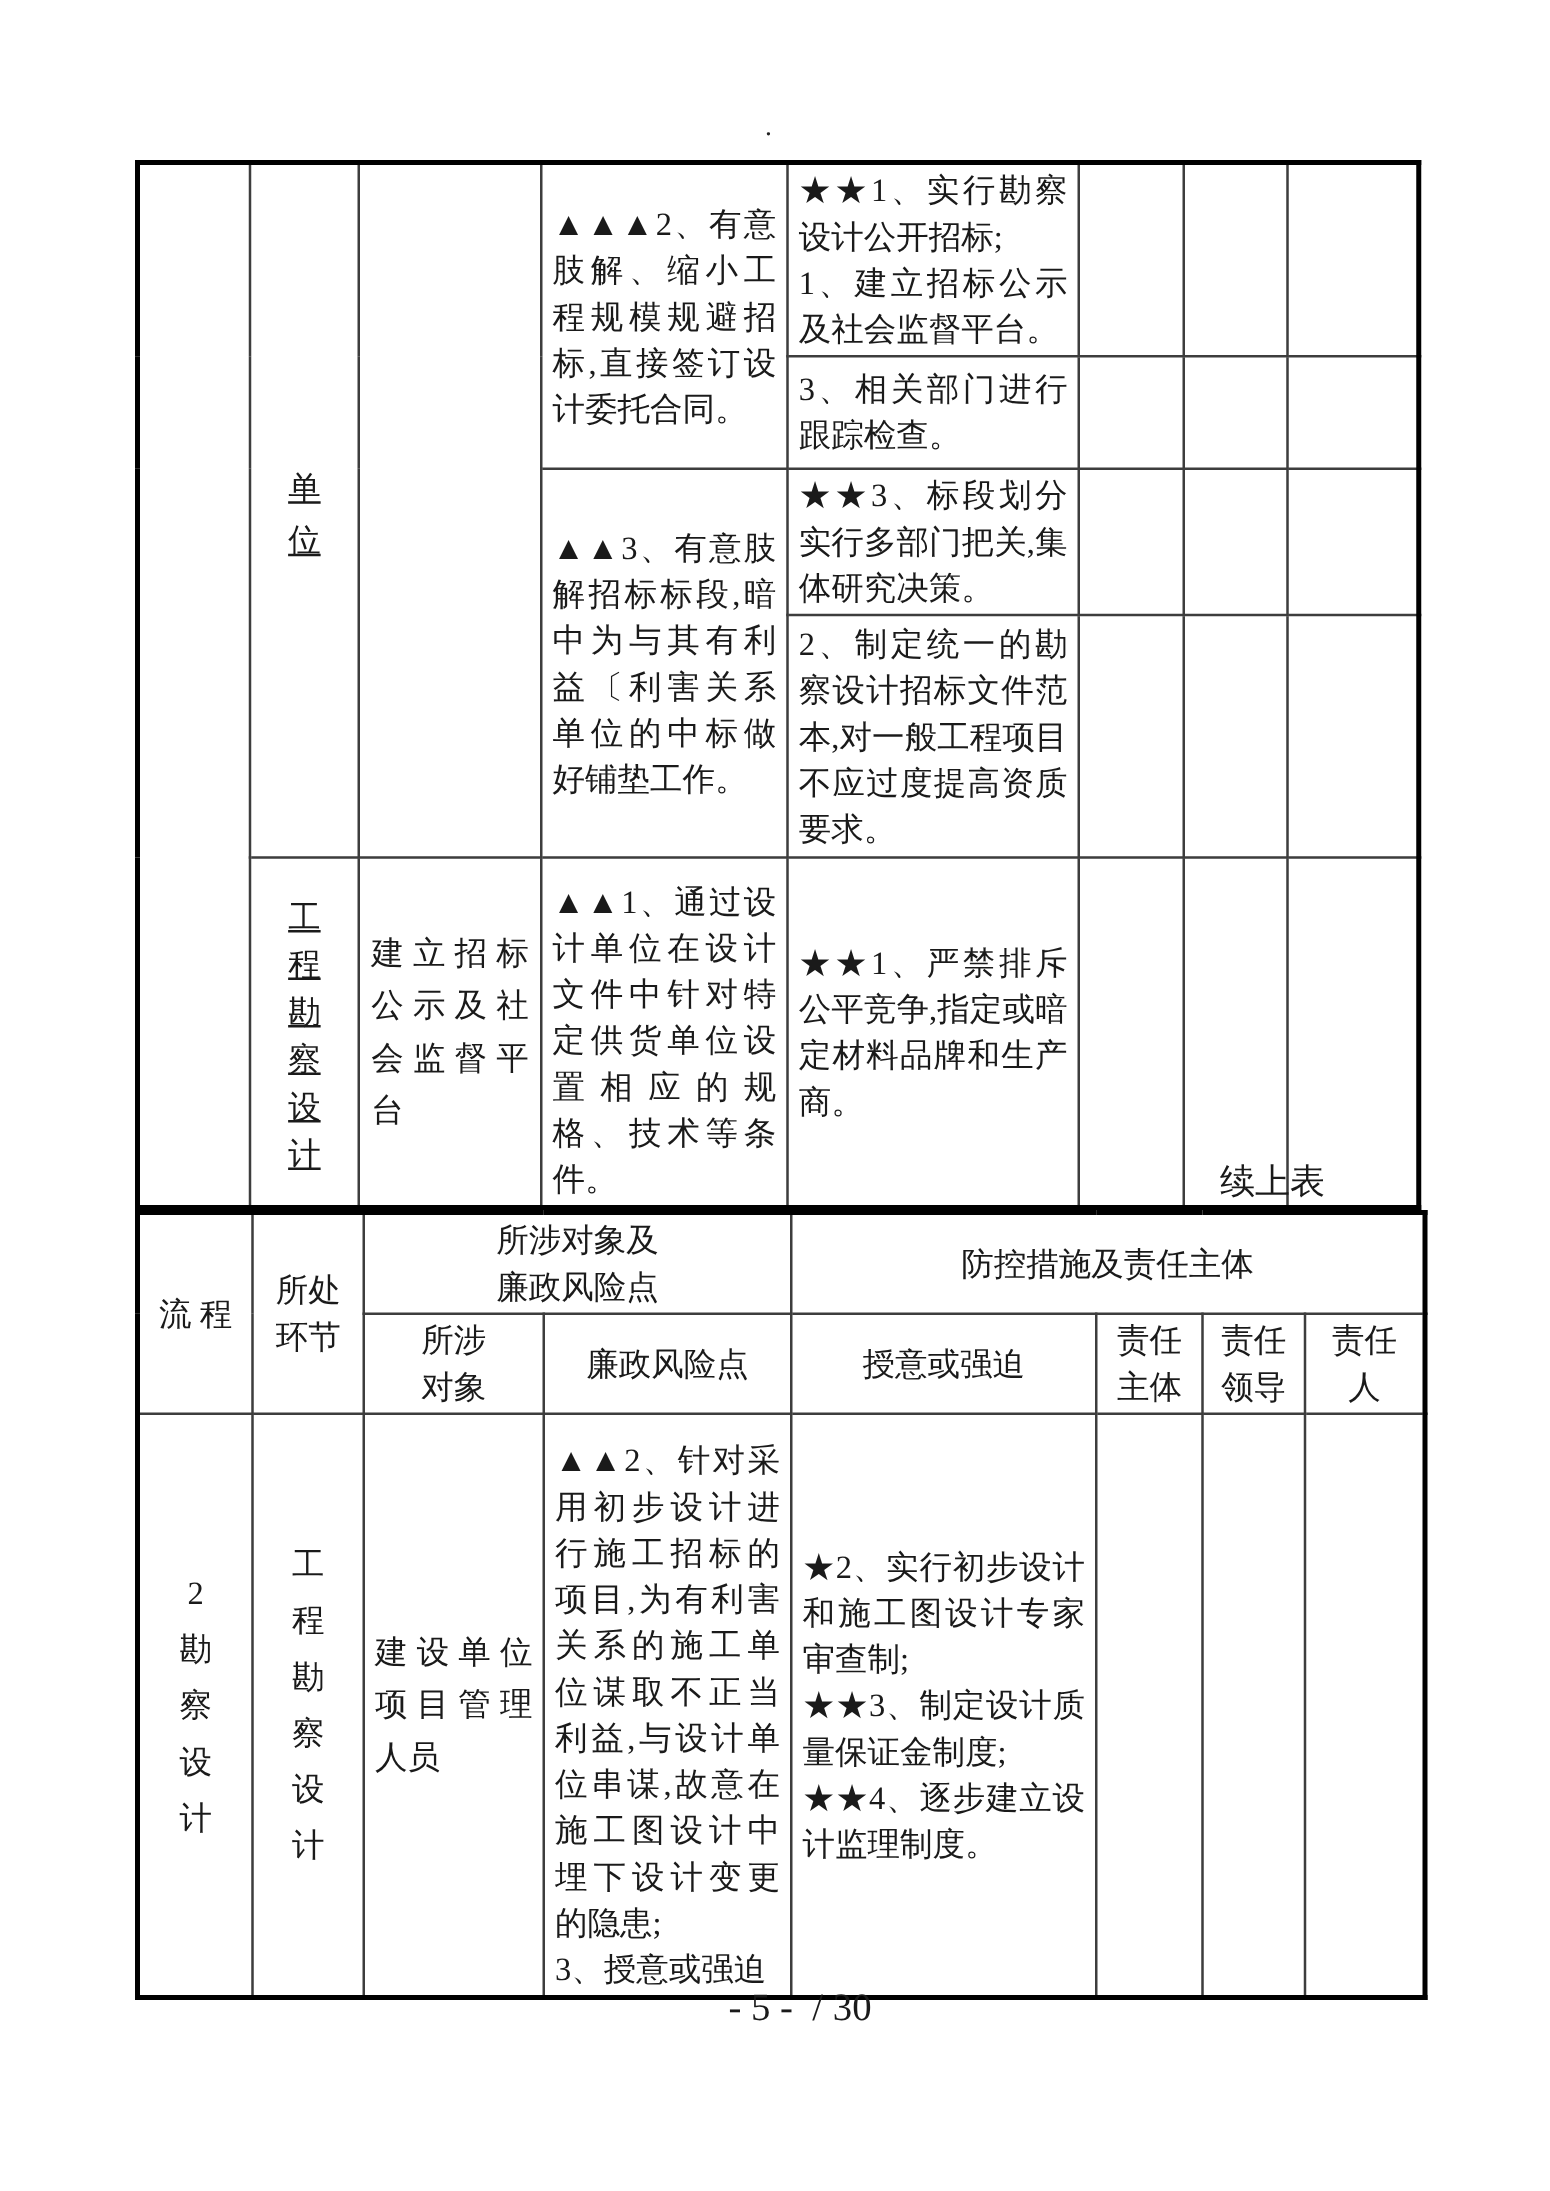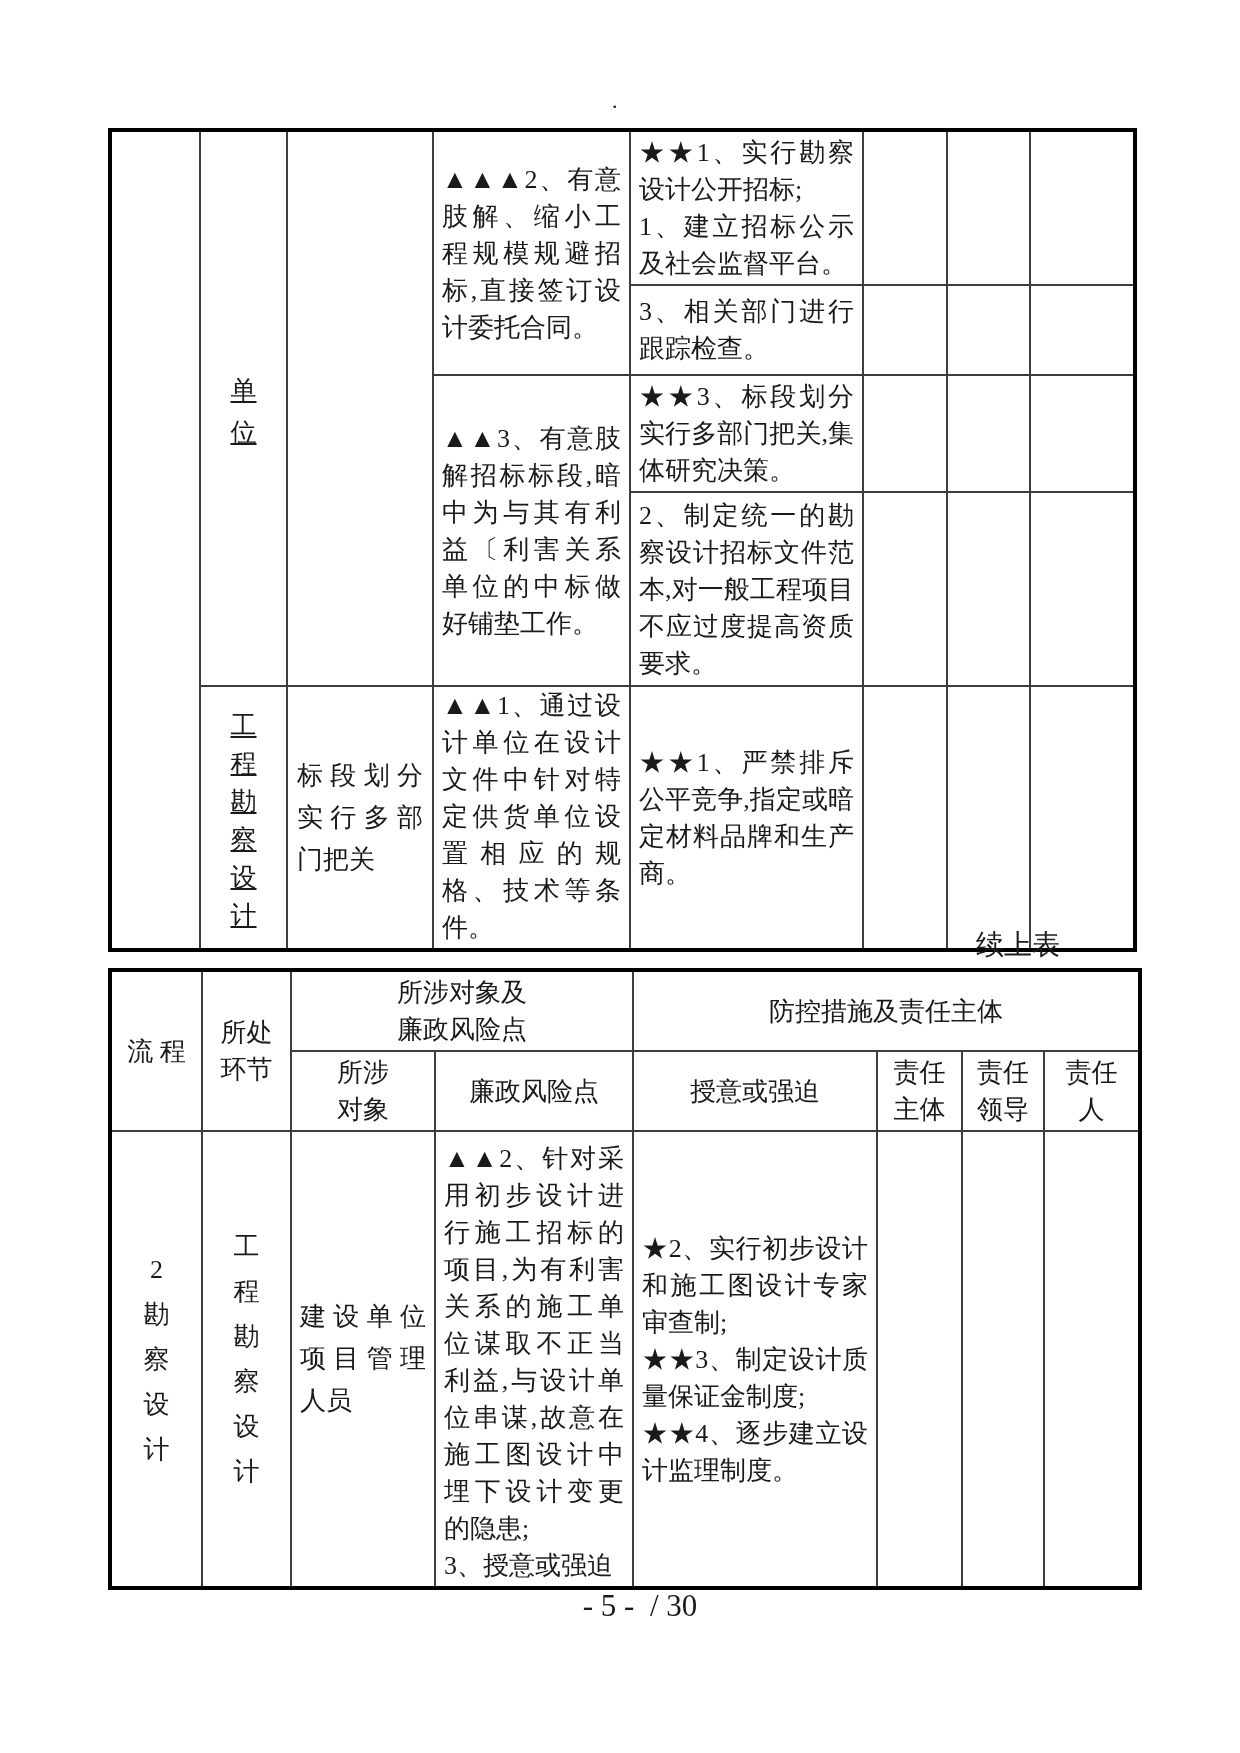--- a/index.html
+++ b/index.html
@@ -98,23 +98,23 @@
       </td>
       <td></td>
       <td></td>
       <td></td>
     </tr>
     <tr style="height:232px">
       <td class="top">
         <div class="vtext lh38 mt6">工程勘察设计</div>
       </td>
       <td>
-        <div class="obj-wrap jc lh42">标段划分实行多部门把关</div>
-      </td>
-      <td class="jc top" style="padding-top:0">
+        <div class="obj-wrap jc lh42">建立招标公示及社会监督平台</div>
+      </td>
+      <td class="jc top" style="padding-top:16px">
         <p>▲▲1、通过设计单位在设计文件中针对特定供货单位设置相应的规格、技术等条件。</p>
       </td>
       <td class="jc pad-sm">
         <p>★★1、严禁排斥公平竞争,指定或暗定材料品牌和生产商。</p>
       </td>
       <td></td>
       <td></td>
       <td></td>
     </tr>
   </tbody>
@@ -176,21 +176,21 @@
     <tr style="height:454px">
       <td>
         <div class="vtext lh45">2勘察设计</div>
       </td>
       <td>
         <div class="vtext lh45">工程勘察设计</div>
       </td>
       <td>
         <div class="obj-wrap2 jc lh42">建设单位项目管理人员</div>
       </td>
-      <td class="jc top pad-md" style="padding-top:8px">
+      <td class="jc top pad-md" style="padding-top:18px">
         <p>▲▲2、针对采用初步设计进行施工招标的项目,为有利害关系的施工单位谋取不正当利益,与设计单位串谋,故意在施工图设计中埋下设计变更的隐患;</p>
         <p>3、授意或强迫</p>
       </td>
       <td class="jc pad-md">
         <p>★2、实行初步设计和施工图设计专家审查制;</p>
         <p>★★3、制定设计质量保证金制度;</p>
         <p>★★4、逐步建立设计监理制度。</p>
       </td>
       <td></td>
       <td></td>

